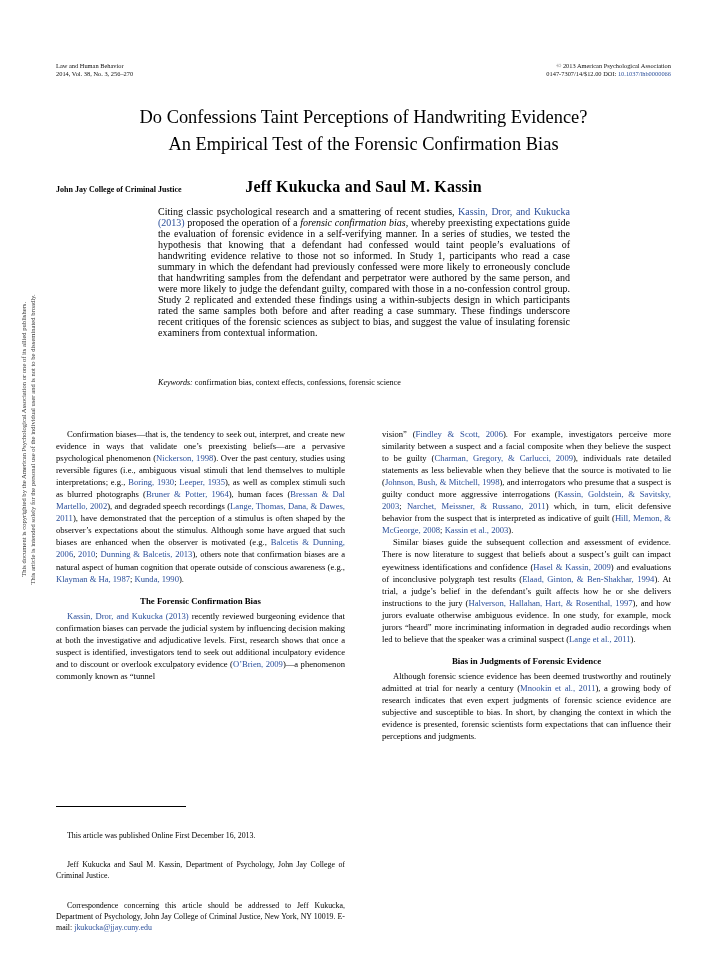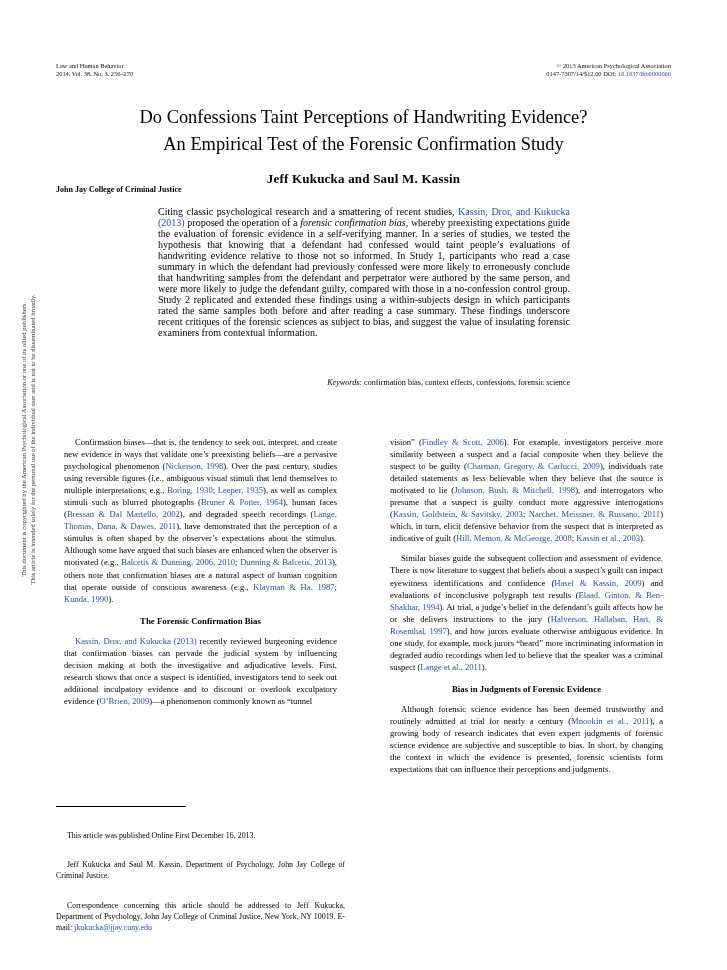--- a/index.html
+++ b/index.html
@@ -50,23 +50,23 @@
     top: 104px;
     text-align: center;
     font-size: 18.4px;
     line-height: 27px;
     font-weight: normal;
   }
   .authors {
     position: absolute;
     left: 56px;
     width: 615px;
-    top: 171px;
-    text-align: center;
-    font-size: 13px;
+    top: 178px;
+    text-align: center;
+    font-size: 16px;
     font-weight: bold;
     letter-spacing: 0.2px;
   }
   .affil {
     position: absolute;
     left: 56px;
     width: 615px;
     top: 185px;
     text-align: left;
     font-size: 8px;
@@ -83,37 +83,37 @@
     line-height: 11px;
     text-align: justify;
   }
   .keywords {
     position: absolute;
     left: 158px;
     width: 412px;
     top: 377px;
     font-size: 8.1px;
     line-height: 11.6px;
-    text-align: right;
+    text-align: left;
   }
   .kw-label { font-style: italic; }
 
   
   .col {
     position: absolute;
     top: 428px;
     width: 289px;
     font-size: 8.6px;
     line-height: 12.05px;
     text-align: justify;
   }
   .col.left { left: 56px; }
   .col.right { left: 382px; }
   .col p {
-    margin: 8px;
+    margin: 0;
     text-indent: 11px;
   }
   .col p.noindent { text-indent: 0; }
   .sec-head {
     text-align: center;
     font-weight: bold;
     font-size: 8.8px;
     margin: 10px 0 3px 0;
     text-indent: 0;
   }
@@ -181,21 +181,21 @@
     <div>© 2013 American Psychological Association</div>
     <div>
       <span>0147-7307/14/$12.00</span>
       <span>DOI:</span>
       <span class="doi-link">10.1037/lhb0000066</span>
     </div>
   </div>
 
   <div class="title">
     <div>Do Confessions Taint Perceptions of Handwriting Evidence?</div>
-    <div>An Empirical Test of the Forensic Confirmation Study</div>
+    <div>An Empirical Test of the Forensic Confirmation Bias</div>
   </div>
 
   <div class="authors">Jeff Kukucka and Saul M. Kassin</div>
   <div class="affil">John Jay College of Criminal Justice</div>
 
   <div class="abstract">
     <span>Citing classic psychological research and a smattering of recent studies, </span><span class="cite">Kassin, Dror, and Kukucka (2013)</span><span> proposed the operation of a </span><span class="ital">forensic confirmation bias,</span><span> whereby preexisting expectations guide the evaluation of forensic evidence in a self-verifying manner. In a series of studies, we tested the hypothesis that knowing that a defendant had confessed would taint people’s evaluations of handwriting evidence relative to those not so informed. In Study 1, participants who read a case summary in which the defendant had previously confessed were more likely to erroneously conclude that handwriting samples from the defendant and perpetrator were authored by the same person, and were more likely to judge the defendant guilty, compared with those in a no-confession control group. Study 2 replicated and extended these findings using a within-subjects design in which participants rated the same samples both before and after reading a case summary. These findings underscore recent critiques of the forensic sciences as subject to bias, and suggest the value of insulating forensic examiners from contextual information.</span>
   </div>
 
   <div class="keywords">

